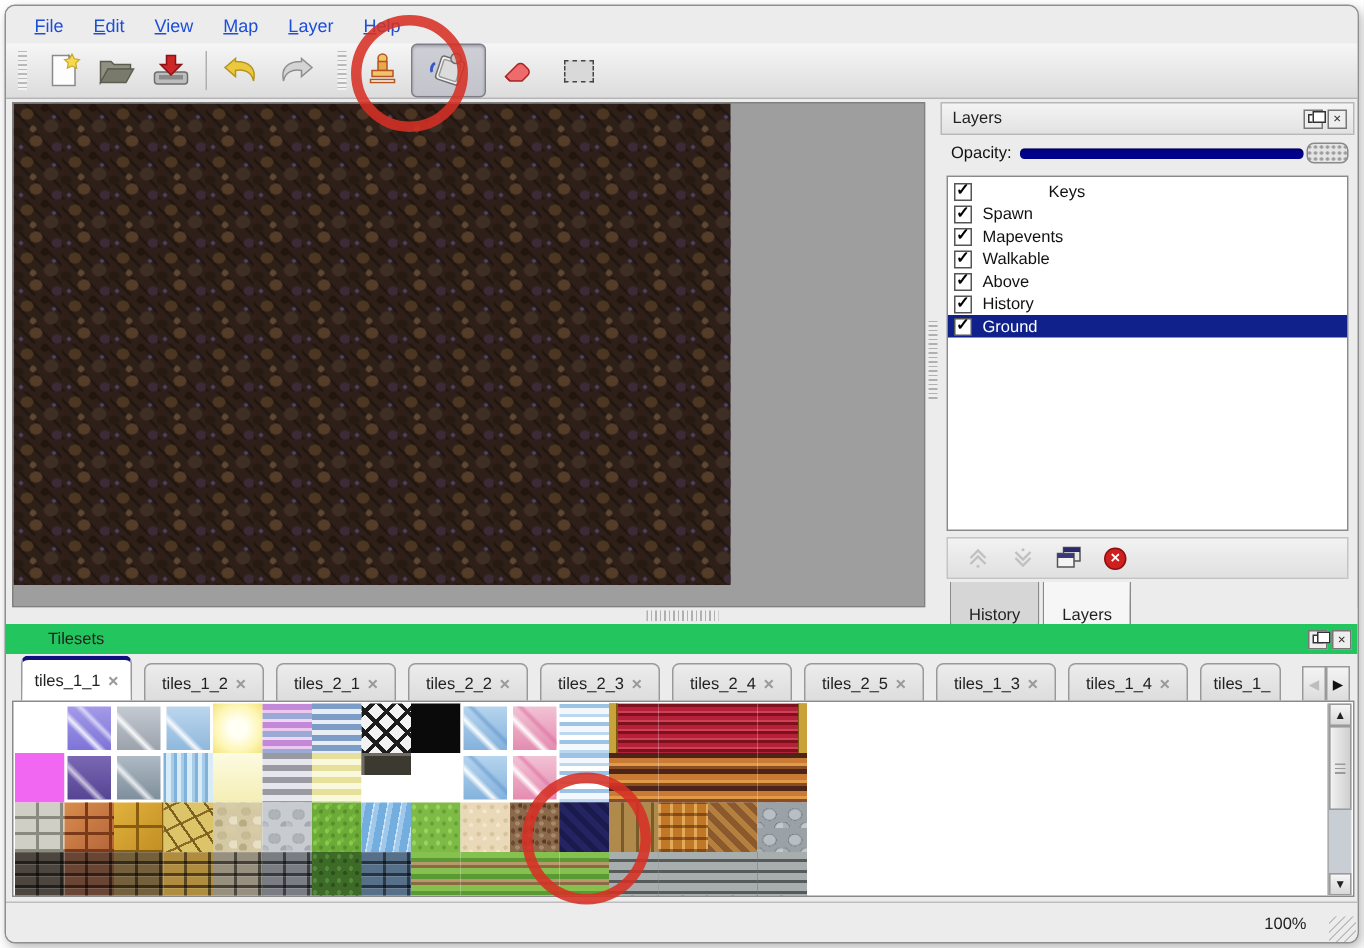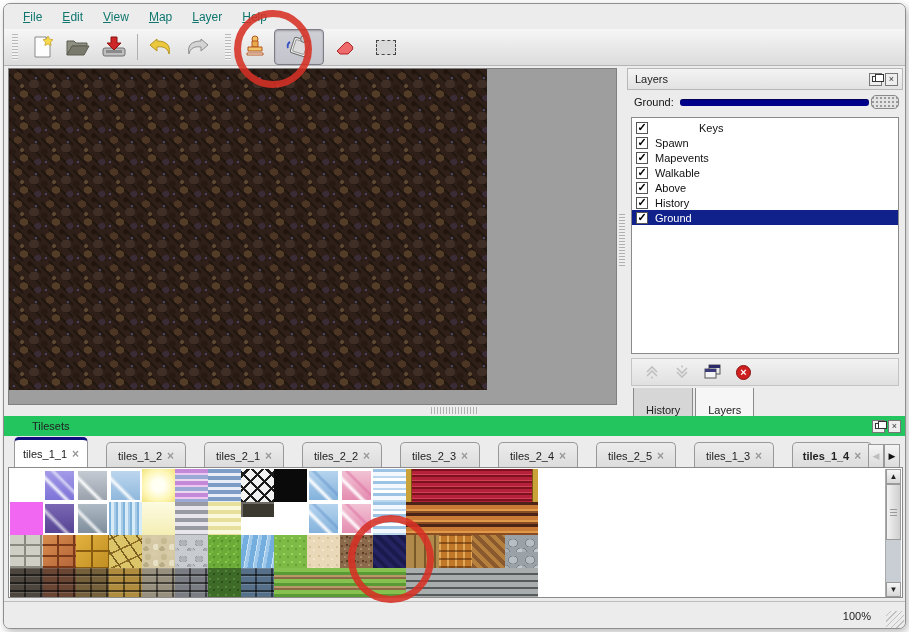--- a/index.html
+++ b/index.html
@@ -4,21 +4,21 @@
 <style>
   html,body{margin:0;padding:0;background:#fff;width:909px;height:632px;
     font-family:"Liberation Sans",sans-serif;-webkit-font-smoothing:antialiased;}
   *{box-sizing:border-box;}
   #window{position:absolute;left:3px;top:3px;width:903px;height:626px;background:#ececec;
     border:1px solid #8f8f8f;border-radius:7px;overflow:hidden;
     box-shadow:2px 3px 8px rgba(0,0,0,.28);}
   
   .menubar{position:absolute;left:0;top:0;width:100%;height:25px;display:flex;align-items:center;
     padding-left:10px;gap:2px;background:#ececec;}
-  .menu-item{padding:3px 9px;font-size:12px;color:#0f766e;cursor:default;}
+  .menu-item{padding:3px 9px;font-size:12px;color:#1d4ed8;cursor:default;}
   .menu-item u{text-decoration:underline;}
   
   .toolbar{position:absolute;left:0;top:25px;width:100%;height:37px;display:flex;align-items:center;
     background:linear-gradient(#f6f6f6,#dcdcdc);border-bottom:1px solid #b4b4b4;padding-left:6px;}
   .tb-grip{width:6px;height:26px;margin:0 6px 0 2px;
     background:repeating-linear-gradient(180deg,#b9b9b9 0 1px,#f2f2f2 1px 3px);}
   .tb-btn{width:34px;height:32px;display:flex;align-items:center;justify-content:center;margin:0 1px;}
   .tb-sep{width:1px;height:26px;background:#b0b0b0;margin:0 5px;}
   .tb-btn.selected{width:50px;height:36px;border:1px solid #7d7d8a;border-radius:4px;
     background:linear-gradient(#cfcfd6,#c3c3cc);box-shadow:inset 0 1px 2px rgba(0,0,0,.25);}
@@ -76,21 +76,21 @@
   .del-btn{width:15px;height:15px;border-radius:50%;background:#cf2020;border:1px solid #8a0f0f;
     color:#fff;font-size:11px;font-weight:bold;display:flex;align-items:center;justify-content:center;line-height:1;}
   .panel-tabs{height:26px;display:flex;align-items:flex-start;padding-left:6px;gap:2px;margin-top:2px;}
   .panel-tab{font-size:11px;padding:16px 12px 3px 12px;border:1px solid #8a8a8a;border-top:none;
     border-radius:0 0 5px 5px;background:#d6d6d6;color:#222;}
   .panel-tab.active{background:#f6f6f6;border-bottom:3px solid #10107e;}
   
   .tilesets-titlebar{position:absolute;left:0;top:412px;width:100%;height:20px;display:flex;
     align-items:center;padding:0 4px 0 28px;background:#22c55e;}
   .tileset-tabs{position:absolute;left:10px;top:433px;width:858px;height:31px;display:flex;
-    align-items:flex-end;gap:18px;overflow:hidden;}
+    align-items:flex-end;gap:8px;overflow:hidden;}
   .ts-tab{height:26px;display:flex;align-items:center;justify-content:center;gap:5px;
     font-size:11px;color:#222;width:80px;flex:none;border:1px solid #999;border-bottom:none;
     border-radius:5px 5px 0 0;background:linear-gradient(#ececec,#dcdcdc);}
   .ts-tab.active{height:31px;background:#fff;border-top:3px solid #10107e;width:74px;}
   .ts-tab.clipped{width:54px;overflow:hidden;justify-content:flex-start;padding-left:8px;}
   .tab-x{color:#9a9a9a;font-weight:bold;font-size:12px;line-height:1;}
   .tab-scrollers{position:absolute;right:5px;top:440px;display:flex;}
   .tab-scroll-btn{width:16px;height:24px;border:1px solid #999;background:linear-gradient(#f4f4f4,#dcdcdc);
     display:flex;align-items:center;justify-content:center;font-size:9px;color:#111;}
   .tab-scroll-btn.disabled{color:#bdbdbd;}
@@ -287,21 +287,21 @@
     <div class="panel-titlebar">
       <span class="panel-title">Layers</span>
       <span class="mini-btn">
           <span class="float-glyph"></span>
         </span>
       <span class="mini-btn">
           <span>×</span>
         </span>
     </div>
     <div class="opacity-row">
-      <span class="opacity-label">Ground:</span>
+      <span class="opacity-label">Opacity:</span>
       <div class="opacity-track"></div>
       <div class="opacity-handle"></div>
     </div>
     <div class="layer-list">
         <div class="layer-row">
           <div class="layer-check">✓</div>
           <div class="" style="display: inline; margin-left: 44px;">Keys</div>
         </div>
         <div class="layer-row">
           <div class="layer-check">✓</div>
@@ -393,21 +393,21 @@
       </div>
       <div class="ts-tab">
         <div class="" style="display: inline;">tiles_2_5</div>
         <div class="tab-x" style="display: inline;">×</div>
       </div>
       <div class="ts-tab">
         <div class="" style="display: inline;">tiles_1_3</div>
         <div class="tab-x" style="display: inline;">×</div>
       </div>
       <div class="ts-tab">
-        <div class="" style="display: inline; font-weight: bold;">tiles_1_4</div>
+        <div class="" style="display: inline;">tiles_1_4</div>
         <div class="tab-x" style="display: inline;">×</div>
       </div>
       <div class="ts-tab clipped">
         <div class="" style="display: inline;">tiles_1_</div>
       </div>
     </div>
   <div class="tab-scrollers">
     <span class="tab-scroll-btn disabled">
         <span>◀</span>
       </span>

